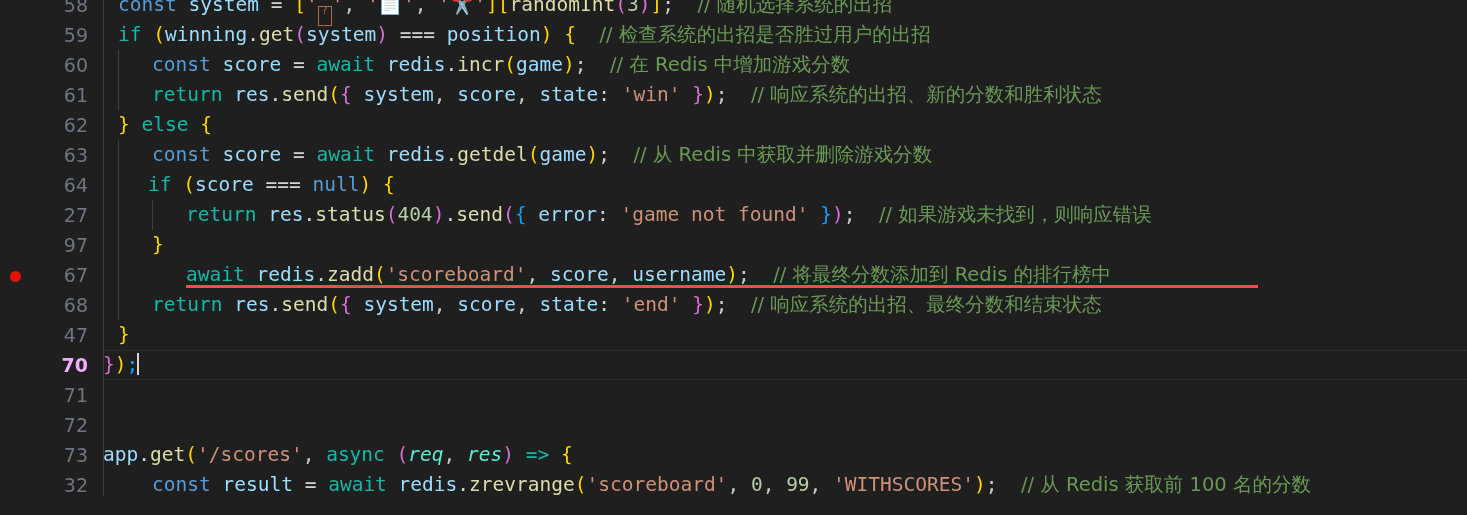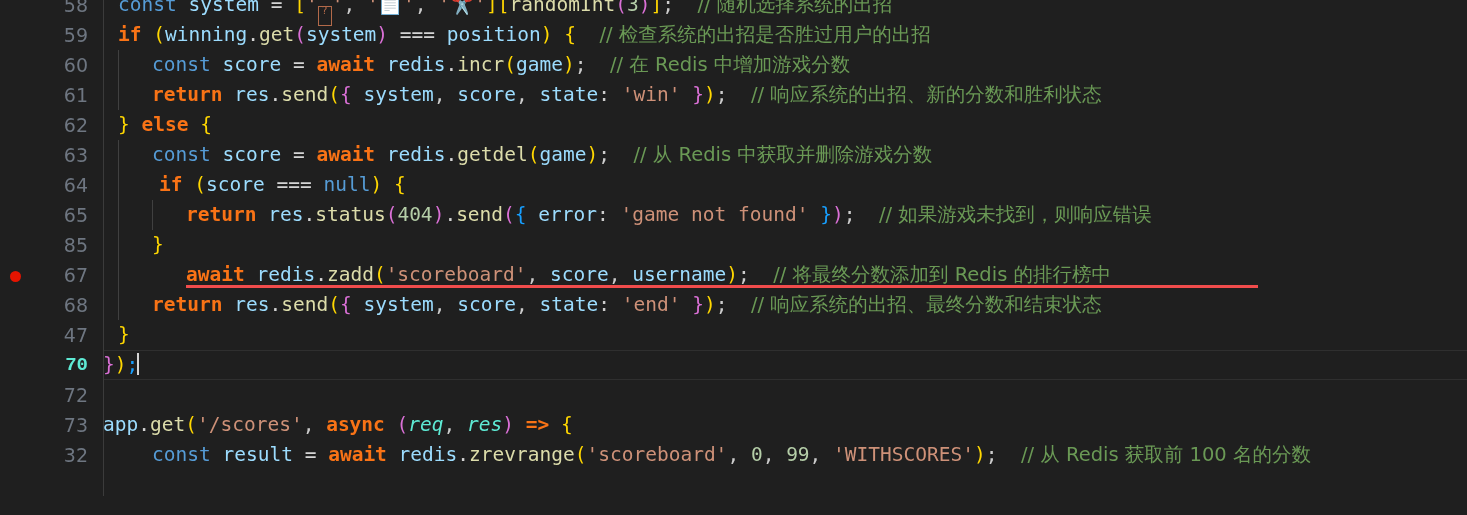--- a/index.html
+++ b/index.html
@@ -68,23 +68,22 @@
     left: 0;
     top: 0;
     width: 88px;
     text-align: right;
     color: #6e7681;
     font-size: 19px;
     font-family: "DejaVu Sans", "Liberation Sans", sans-serif;
     z-index: 2;
   }
   .line.active .ln {
-    color: #5eead4;
+    color: #f0abfc;
     font-weight: bold;
-    font-family: Liberation Mono, monospace;
   }
 
   .bp {
     position: absolute;
     left: 10px;
     top: 11px;
     width: 11px;
     height: 11px;
     border-radius: 50%;
     background: #e51400;
@@ -124,21 +123,21 @@
     display: inline-block;
     width: 2px;
     height: 22px;
     background: #d4d4d4;
     vertical-align: -4px;
     margin-left: -1px;
   }
 
   
   .t-kw       { color: #569cd6; }  
-  .t-ctrl     { color: #f97316; font-weight: bold; }  
+  .t-ctrl     { color: #14b8a6; }  
   .t-var      { color: #9cdcfe; }  
   .t-fn       { color: #dcdcaa; }  
   .t-param    { color: #5eead4; font-style: italic; }
   .t-str      { color: #ce9178; }  
   .t-num      { color: #b5cea8; }  
   .t-cmt      { color: #6a9955; }
   .t-punc     { color: #cccccc; }
   .t-op       { color: #d4d4d4; }
 
   
@@ -203,32 +202,32 @@
 
     <div class="line">
       <span class="ln">63</span>
       <span class="ig" style="left:118px"></span>
       <span class="code" style="left:152px"><span class="t-kw">const</span> <span class="t-var">score</span> <span class="t-op">=</span> <span class="t-ctrl">await</span> <span class="t-var">redis</span><span class="t-op">.</span><span class="t-fn">getdel</span><span class="b1">(</span><span class="t-var">game</span><span class="b1">)</span><span class="t-punc">;</span>  <span class="t-cmt cn">// 从 Redis 中获取并删除游戏分数</span></span>
     </div>
 
     <div class="line">
       <span class="ln">64</span>
       <span class="ig" style="left:118px"></span>
-      <span class="code" style="left:159px"><span class="t-ctrl">if</span> <span class="b1">(</span><span class="t-var">score</span> <span class="t-op">===</span> <span class="t-kw">null</span><span class="b1">)</span> <span class="b1">{</span></span>
-    </div>
-
-    <div class="line">
-      <span class="ln">65</span>
+      <span class="code" style="left:148px"><span class="t-ctrl">if</span> <span class="b1">(</span><span class="t-var">score</span> <span class="t-op">===</span> <span class="t-kw">null</span><span class="b1">)</span> <span class="b1">{</span></span>
+    </div>
+
+    <div class="line">
+      <span class="ln">27</span>
       <span class="ig" style="left:118px"></span>
       <span class="ig" style="left:152px"></span>
       <span class="code" style="left:186px"><span class="t-ctrl">return</span> <span class="t-var">res</span><span class="t-op">.</span><span class="t-fn">status</span><span class="b2">(</span><span class="t-num">404</span><span class="b2">)</span><span class="t-op">.</span><span class="t-fn">send</span><span class="b2">(</span><span class="b3">{</span> <span class="t-var">error</span><span class="t-punc">:</span> <span class="t-str">'game not found'</span> <span class="b3">}</span><span class="b2">)</span><span class="t-punc">;</span>  <span class="t-cmt cn">// 如果游戏未找到，则响应错误</span></span>
     </div>
 
     <div class="line">
-      <span class="ln">85</span>
+      <span class="ln">97</span>
       <span class="ig" style="left:118px"></span>
       <span class="code" style="left:152px"><span class="b1">}</span></span>
     </div>
 
     <div class="line">
       <span class="bp"></span>
       <span class="ln">67</span>
       <span class="ig" style="left:118px"></span>
       <span class="err-underline"></span>
       <span class="code" style="left:186px"><span class="t-ctrl">await</span> <span class="t-var">redis</span><span class="t-op">.</span><span class="t-fn">zadd</span><span class="b1">(</span><span class="t-str">'scoreboard'</span><span class="t-punc">,</span> <span class="t-var">score</span><span class="t-punc">,</span> <span class="t-var">username</span><span class="b1">)</span><span class="t-punc">;</span>  <span class="t-cmt cn">// 将最终分数添加到 Redis 的排行榜中</span></span>
@@ -244,20 +243,24 @@
       <span class="ln">47</span>
       <span class="code"><span class="b1">}</span></span>
     </div>
 
     <div class="line active">
       <span class="code-bg"></span>
       <span class="ln">70</span>
       <span class="code" style="left:103px"><span class="b2">}</span><span class="b1">)</span><span class="b3">;</span><span class="cursor"></span></span>
     </div>
 
+    <div class="line">
+      <span class="ln">71</span>
+      <span class="code" style="left:103px"></span>
+    </div>
 
     <div class="line">
       <span class="ln">72</span>
     </div>
 
     <div class="line">
       <span class="ln">73</span>
       <span class="code" style="left:103px"><span class="t-var">app</span><span class="t-op">.</span><span class="t-fn">get</span><span class="b1">(</span><span class="t-str">'/scores'</span><span class="t-punc">,</span> <span class="t-ctrl">async</span> <span class="b2">(</span><span class="t-param">req</span><span class="t-punc">,</span> <span class="t-param">res</span><span class="b2">)</span> <span class="t-ctrl">=&gt;</span> <span class="b1">{</span></span>
     </div>
 

